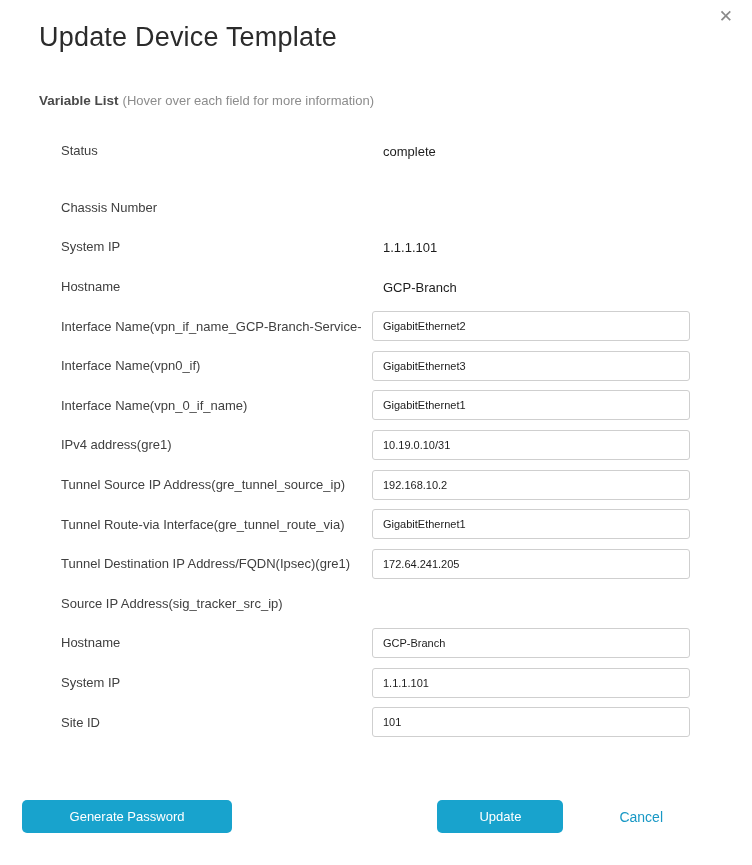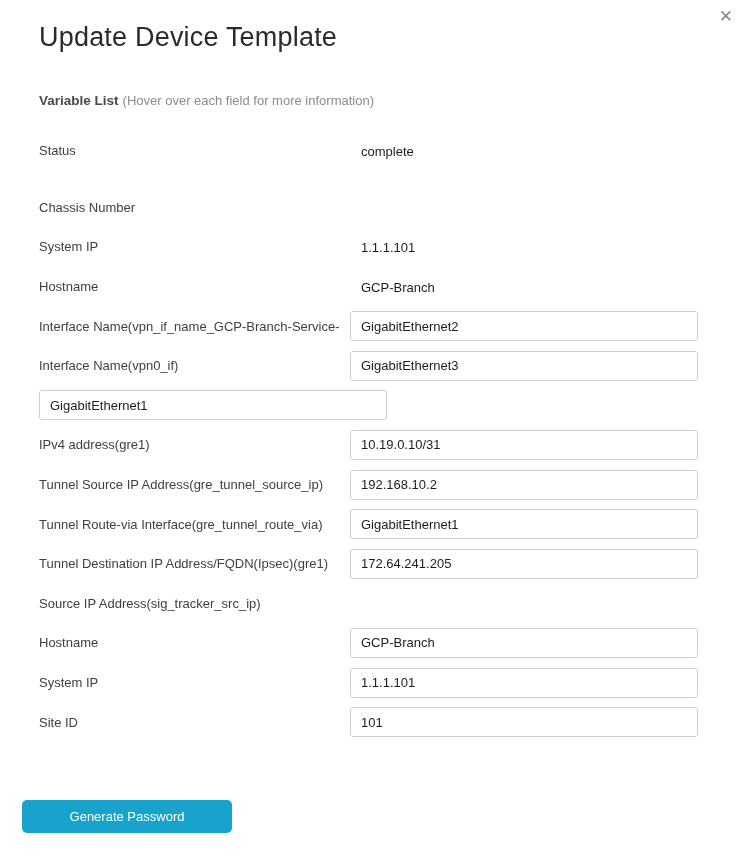--- a/index.html
+++ b/index.html
@@ -23,32 +23,32 @@
   }
   .dialog-title{
     font-size:27px;font-weight:300;color:#2b2b2b;
     margin-left:39px;margin-top:2px;letter-spacing:0.2px;
   }
   .section-header{
     margin-left:39px;margin-top:40px;font-size:13.5px;
   }
   .section-title{font-weight:bold;color:#4a4a4a;}
   .section-hint{color:#8c8c8c;font-weight:400;font-size:13px;margin-left:4px;}
-  .rows{margin-left:39px;margin-top:23px;}
+  .rows{margin-left:61px;margin-top:23px;}
   .row{display:flex;align-items:center;height:39.6px;}
   .row.gap-before{margin-top:17px;}
   .row-label{
     width:311px;flex:none;font-size:13px;color:#404040;
     white-space:nowrap;overflow:hidden;padding-right:1px;
   }
   .row-value{flex:none;}
   .static-value{font-size:13px;color:#1d1d1d;padding-left:11px;display:inline-block;}
   .row-input{
-    width:348px;height:30px;border:1px solid #cfcfcf;border-radius:3px;
-    padding:0 10px;font-size:13px;color:#1d1d1d;
+    width:318px;height:30px;border:1px solid #cfcfcf;border-radius:3px;
+    padding:0 10px;font-size:11px;color:#1d1d1d;
     font-family:"Liberation Sans","DejaVu Sans",sans-serif;
     outline:none;background:#fff;
   }
   .footer{
     position:absolute;left:0;right:0;top:800px;
     display:flex;align-items:center;justify-content:space-between;
     padding-left:22px;padding-right:89px;
   }
   .btn{
     background:var(--accent);color:#ffffff;border:none;border-radius:5px;
@@ -96,20 +96,21 @@
     </div>
       <div class="row">
       <div class="row-label">Interface Name(vpn_if_name_GCP-Branch-Service-</div>
       <div class="row-value"><input type="text" class="row-input" value="GigabitEthernet2" style=""></div>
     </div>
       <div class="row">
       <div class="row-label">Interface Name(vpn0_if)</div>
       <div class="row-value"><input type="text" class="row-input" value="GigabitEthernet3" style=""></div>
     </div>
       <div class="row">
+      <div class="row-label">Interface Name(vpn_0_if_name)</div>
       <div class="row-value"><input type="text" class="row-input" value="GigabitEthernet1" style=""></div>
     </div>
       <div class="row">
       <div class="row-label">IPv4 address(gre1)</div>
       <div class="row-value"><input type="text" class="row-input" value="10.19.0.10/31" style=""></div>
     </div>
       <div class="row">
       <div class="row-label">Tunnel Source IP Address(gre_tunnel_source_ip)</div>
       <div class="row-value"><input type="text" class="row-input" value="192.168.10.2" style=""></div>
     </div>
@@ -133,15 +134,19 @@
       <div class="row-value"><input type="text" class="row-input" value="1.1.1.101" style=""></div>
     </div>
       <div class="row">
       <div class="row-label">Site ID</div>
       <div class="row-value"><input type="text" class="row-input" value="101" style=""></div>
     </div>
     </div>
 
   <div class="footer">
     <button class="btn btn-generate">Generate Password</button>
+    <div class="right-actions">
+      <button class="btn btn-update">Update</button>
+      <button class="cancel-link">Cancel</button>
+    </div>
   </div>
 
 </div>
 
 </body></html>

